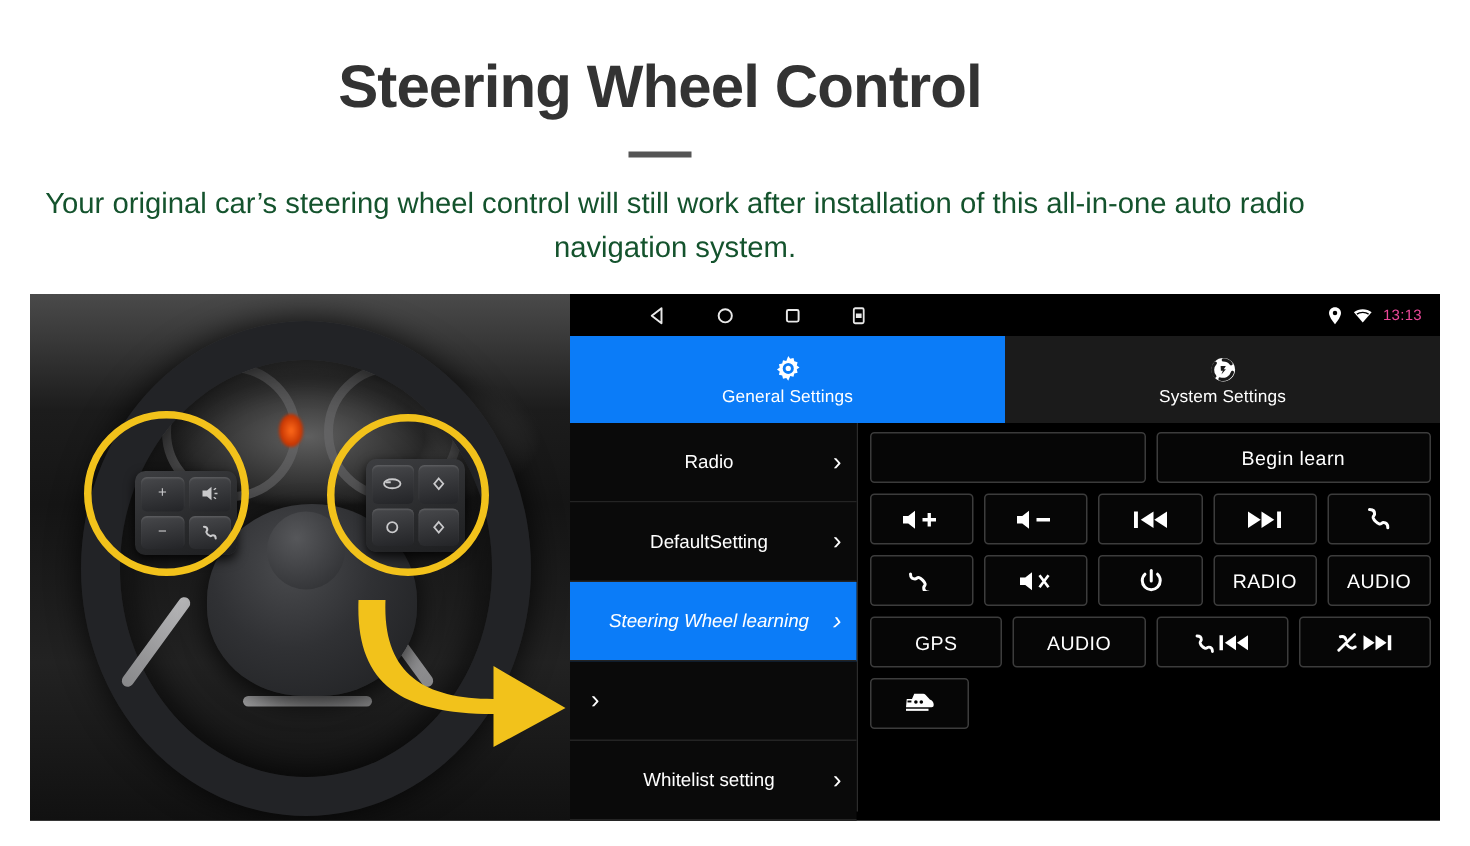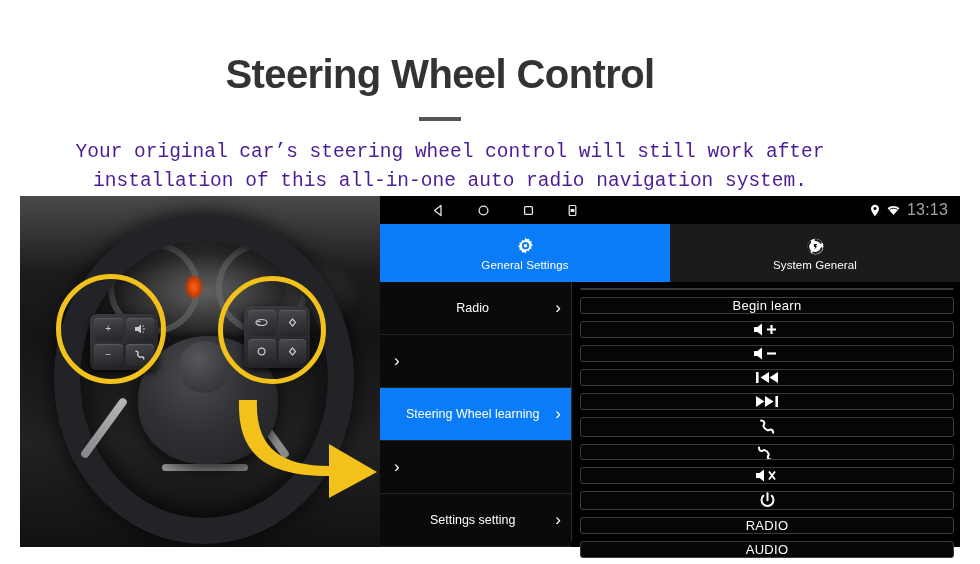--- a/index.html
+++ b/index.html
@@ -4,34 +4,33 @@
 <style>
   * { box-sizing: border-box; margin: 0; padding: 0; }
   html, body {
     width: 980px; height: 564px;
     background: #ffffff;
     font-family: "Liberation Sans", sans-serif;
     overflow: hidden;
   }
 
   
-  .header { width: 880px; padding-top: 50px; text-align: center; }
+  .header { width: 880px; padding-top: 34px; text-align: center; }
   .page-title {
     font-size: 40px; font-weight: bold; color: #333333;
     letter-spacing: -0.6px; line-height: 48px;
   }
   .title-rule {
     width: 42px; height: 4px; background: #555555;
     margin: 19px auto 0 auto;
   }
   .subtitle {
     margin: 17px auto 0 auto; width: 900px;
-    font-size: 19.5px; color: #4c1d95; line-height: 29px;
+    font-size: 19.5px; color: #14532d; line-height: 29px;
     font-weight: normal;
-    font-family: Liberation Mono, monospace;
   }
 
   
   .panel {
     position: absolute; left: 20px; top: 196px;
     width: 940px; height: 351px;
     display: flex; background: #000;
   }
 
   
@@ -116,48 +115,48 @@
   .device { width: 580px; height: 351px; background: #000; position: relative; }
 
   .statusbar {
     height: 28px; background: #000; display: flex; align-items: center;
     padding: 0 10px; position: relative;
   }
   .sb-nav { display: flex; align-items: center; gap: 32px; margin-left: 42px; }
   .sb-right {
     position: absolute; right: 12px; display: flex; align-items: center; gap: 7px;
   }
-  .sb-time { color: #a3a3a3; font-size: 16px; letter-spacing: .2px; }
+  .sb-time { color: #ec4899; font-size: 10px; letter-spacing: .2px; }
 
   .tabs { display: flex; height: 58px; }
   .tab {
     flex: 1; display: flex; flex-direction: column; align-items: center;
     justify-content: center; gap: 2px; color: #ffffff;
   }
   .tab.active { background: #0B7CF8; }
   .tab.inactive { background: #1b1b1b; }
   .tab-label { font-size: 11.5px; letter-spacing: .1px; }
 
   .body-split { display: flex; height: 259px; }
 
   
   .sidebar { width: 192px; background: #000; border-right: 1px solid #2c2c2c; }
   .side-item {
     height: 53px; display: flex; align-items: center; justify-content: space-between;
     padding: 0 10px 0 12px; color: #fff; font-size: 12.5px;
     border-bottom: 1px solid #242424; background: #0a0a0a;
     text-align: center;
   }
-  .side-item.selected { background: #0B7CF8; }
+  .side-item.selected { background: #0B7CF8; font-style: italic; }
   .side-label { flex: 1; text-align: center; line-height: 15px; }
   .chev { font-size: 17px; color: #fff; font-weight: 300; margin-left: 2px; }
 
   
   .btnpanel { flex: 1; padding: 6px 6px 0 8px; background: #000; }
-  .row { display: flex; gap: 7px; margin-bottom: 7px; flex-direction: column; }
+  .row { display: flex; gap: 7px; margin-bottom: 7px; }
   .cell {
     flex: 1; height: 34px; border: 1px solid #3c3c3c; border-radius: 3px;
     background: #060606; color: #fff; display: flex; align-items: center;
     justify-content: center; font-size: 13px; letter-spacing: .3px;
   }
   .cell.blank { border-color: #3a3a3a; }
   .cell.single { flex: 0 0 66px; }
   .cell .glyph { display: flex; align-items: center; gap: 2px; }
 
   svg { display: block; }
@@ -290,43 +289,44 @@
         <span class="tab-label">General Settings</span>
       </div>
       <div class="tab inactive">
         <span>
           <svg width="21" height="21" viewBox="0 0 24 24">
             <circle cx="12" cy="12" r="9" fill="#fff"></circle>
             <path d="M12 4.5a7.5 7.5 0 0 1 6 3 M19 14a7.5 7.5 0 0 1-9.5 5 M5.6 17A7.5 7.5 0 0 1 6 7" stroke="#1b1b1b" stroke-width="2.4" fill="none" stroke-linecap="round"></path>
             <path d="M10 9.2h4l-1.6 2.4h1.6l-3.4 4 1.1-2.9h-1.5z" fill="#1b1b1b"></path>
           </svg>
         </span>
-        <span class="tab-label">System General</span>
+        <span class="tab-label">System Settings</span>
       </div>
     </div>
 
     <div class="body-split">
 
       <div class="sidebar">
         <div class="side-item">
           <span class="side-label">Radio</span>
           <span class="chev">›</span>
         </div>
         <div class="side-item">
+          <span class="side-label">DefaultSetting</span>
           <span class="chev">›</span>
         </div>
         <div class="side-item selected">
           <span class="side-label">Steering Wheel learning</span>
           <span class="chev">›</span>
         </div>
         <div class="side-item">
           <span class="chev">›</span>
         </div>
         <div class="side-item">
-          <span class="side-label">Settings setting</span>
+          <span class="side-label">Whitelist setting</span>
           <span class="chev">›</span>
         </div>
       </div>
 
       <div class="btnpanel">
 
         <div class="row">
           <div class="cell blank"></div>
           <div class="cell">Begin learn</div>
         </div>

